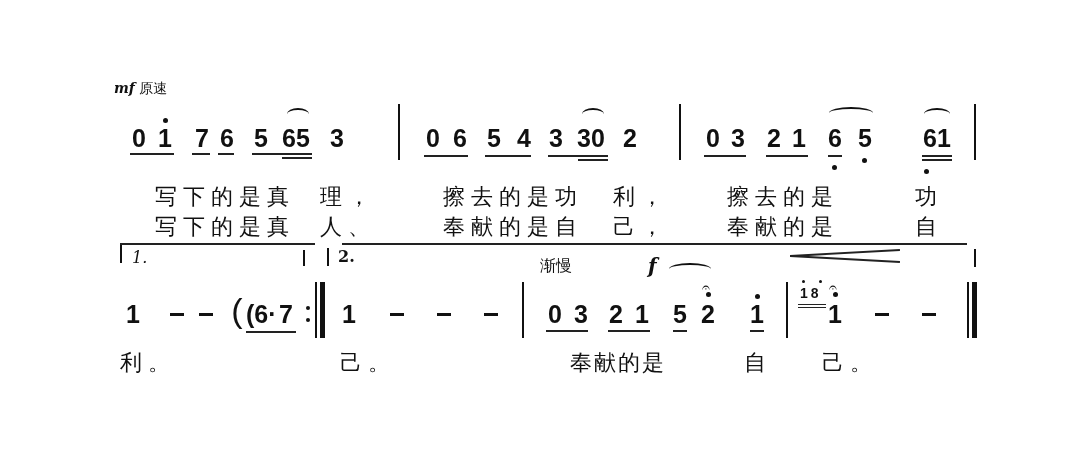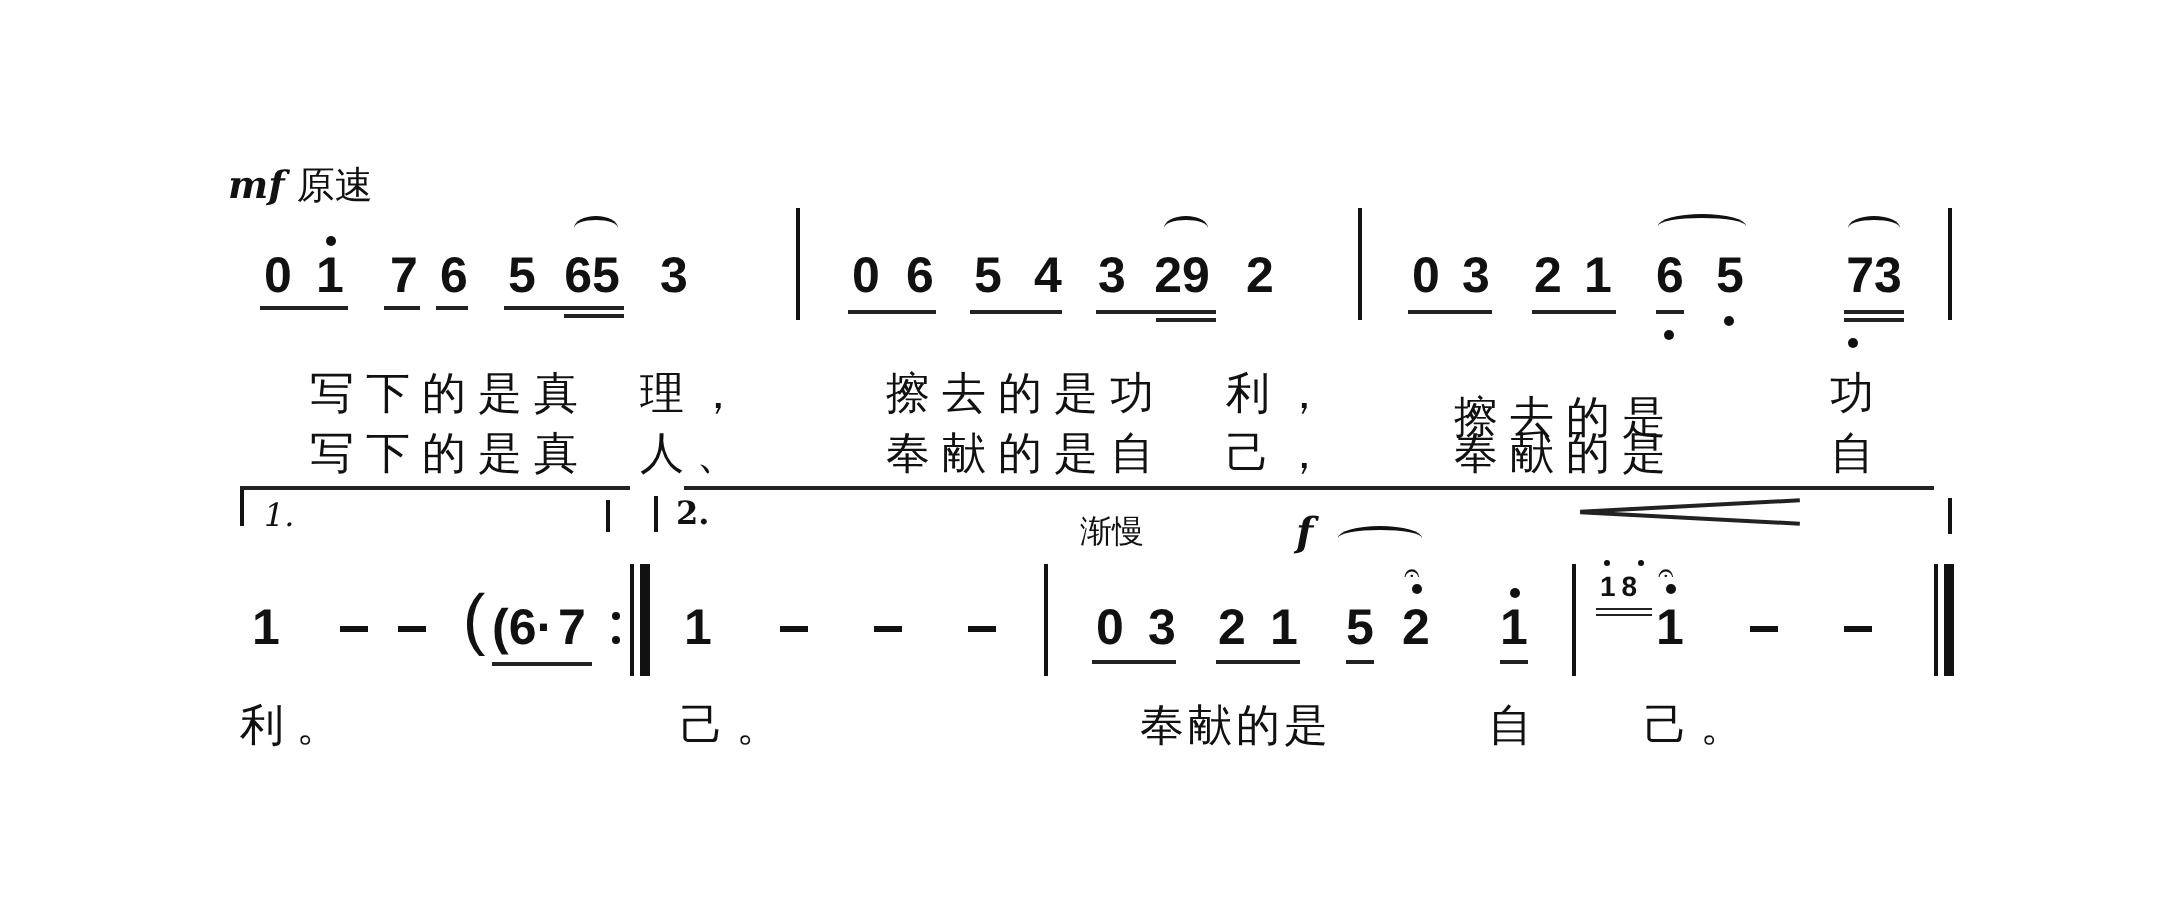--- a/index.html
+++ b/index.html
@@ -1,21 +1,21 @@
 <!DOCTYPE html>
 <html><head>
 <meta charset="utf-8">
 <style>
   html, body { margin: 0; padding: 0; }
   body {
     width: 1080px; height: 459px; background: #ffffff; position: relative; overflow: hidden;
     font-family: "DejaVu Sans", sans-serif; color: #111;
   }
   .abs { position: absolute; }
-  .marking { font-family: "DejaVu Serif", serif; font-size: 19px; }
+  .marking { font-family: "DejaVu Serif", serif; font-size: 14px; }
   .marking i { font-style: italic; font-weight: bold; }
   .note {
     position: absolute; font-family: "Liberation Sans", sans-serif; font-weight: bold;
     font-size: 25px; line-height: 28px; text-align: center; width: 18px;
   }
   .dash { position: absolute; width: 14px; height: 3px; background: #111; }
   .uline { position: absolute; height: 2px; background: #222; }
   .dot { position: absolute; width: 5px; height: 5px; border-radius: 50%; background: #111; }
   .bar { position: absolute; width: 2px; background: #111; }
   .thick { position: absolute; width: 5px; background: #111; }
@@ -52,55 +52,55 @@
 <div class="bar" style="left:398px;top:104px;height:56px;"></div>
 
 <div>
   <div class="note" style="left:424px;top:124px;">0</div>
   <div class="note" style="left:451px;top:124px;">6</div>
   <div class="uline" style="left:424px;top:155px;width:44px;"></div>
   <div class="note" style="left:485px;top:124px;">5</div>
   <div class="note" style="left:515px;top:124px;">4</div>
   <div class="uline" style="left:485px;top:155px;width:46px;"></div>
   <div class="note" style="left:547px;top:124px;">3</div>
-  <div class="note" style="left:574px;top:124px;width:34px;">29</div>
+  <div class="note" style="left:574px;top:124px;width:34px;">30</div>
   <div class="slur" style="left:582px;top:108px;width:22px;"></div>
   <div class="uline" style="left:548px;top:155px;width:60px;"></div>
   <div class="uline" style="left:578px;top:159px;width:30px;"></div>
   <div class="note" style="left:621px;top:124px;">2</div>
 </div>
 <div class="bar" style="left:679px;top:104px;height:56px;"></div>
 
 <div>
   <div class="note" style="left:704px;top:124px;">0</div>
   <div class="note" style="left:729px;top:124px;">3</div>
   <div class="uline" style="left:704px;top:155px;width:42px;"></div>
   <div class="note" style="left:765px;top:124px;">2</div>
   <div class="note" style="left:790px;top:124px;">1</div>
   <div class="uline" style="left:766px;top:155px;width:42px;"></div>
   <div class="note" style="left:826px;top:124px;">6</div>
   <div class="uline" style="left:828px;top:155px;width:14px;"></div>
   <div class="dot" style="left:832px;top:165px;"></div>
   <div class="note" style="left:856px;top:124px;">5</div>
   <div class="dot" style="left:862px;top:158px;"></div>
   <div class="slur" style="left:829px;top:107px;width:44px;"></div>
-  <div class="note" style="left:922px;top:124px;width:30px;">73</div>
+  <div class="note" style="left:922px;top:124px;width:30px;">61</div>
   <div class="slur" style="left:924px;top:108px;width:26px;"></div>
   <div class="uline" style="left:922px;top:155px;width:30px;"></div>
   <div class="uline" style="left:922px;top:159px;width:30px;"></div>
   <div class="dot" style="left:924px;top:169px;"></div>
 </div>
 <div class="bar" style="left:974px;top:104px;height:56px;"></div>
 
 <div>
   <div class="lyric" style="left:155px;top:182px;">写下的是真</div>
   <div class="lyric" style="left:320px;top:182px;">理，</div>
   <div class="lyric" style="left:443px;top:182px;">擦去的是功</div>
   <div class="lyric" style="left:613px;top:182px;">利，</div>
-  <div class="lyric" style="left:727px;top:194px;">擦去的是</div>
+  <div class="lyric" style="left:727px;top:182px;">擦去的是</div>
   <div class="lyric" style="left:915px;top:182px;">功</div>
 </div>
 <div>
   <div class="lyric" style="left:155px;top:212px;">写下的是真</div>
   <div class="lyric" style="left:320px;top:212px;">人、</div>
   <div class="lyric" style="left:443px;top:212px;text-align:center;">奉献的是自</div>
   <div class="lyric" style="left:613px;top:212px;">己，</div>
   <div class="lyric" style="left:727px;top:212px;">奉献的是</div>
   <div class="lyric" style="left:915px;top:212px;">自</div>
 </div>

